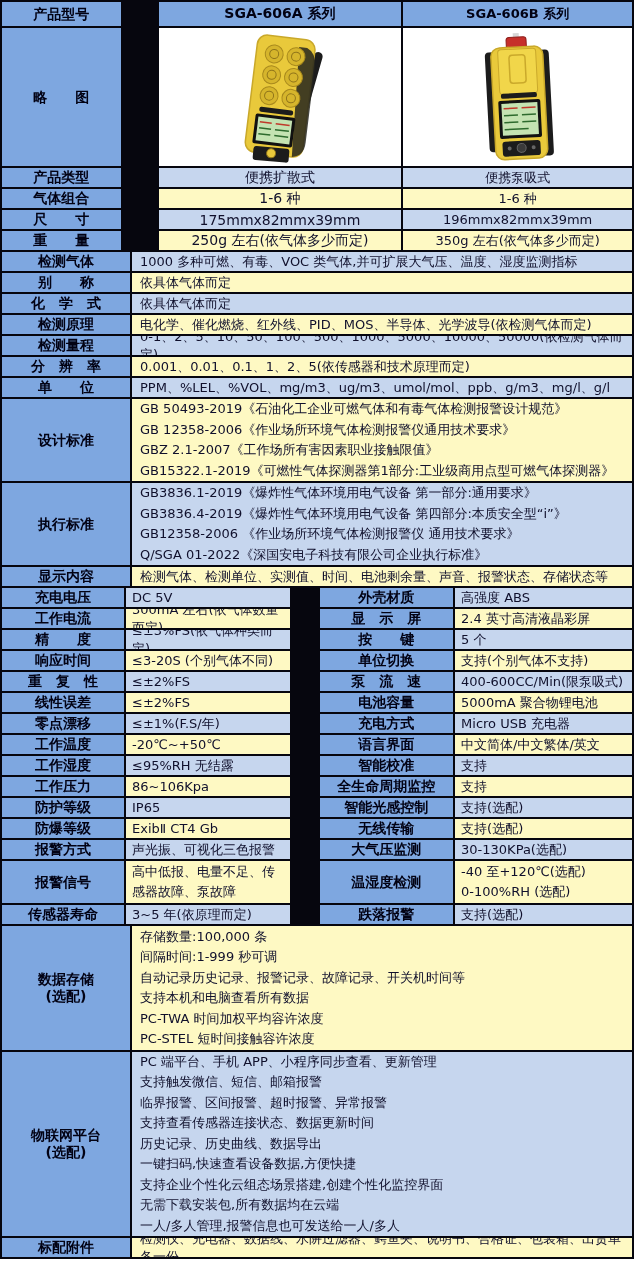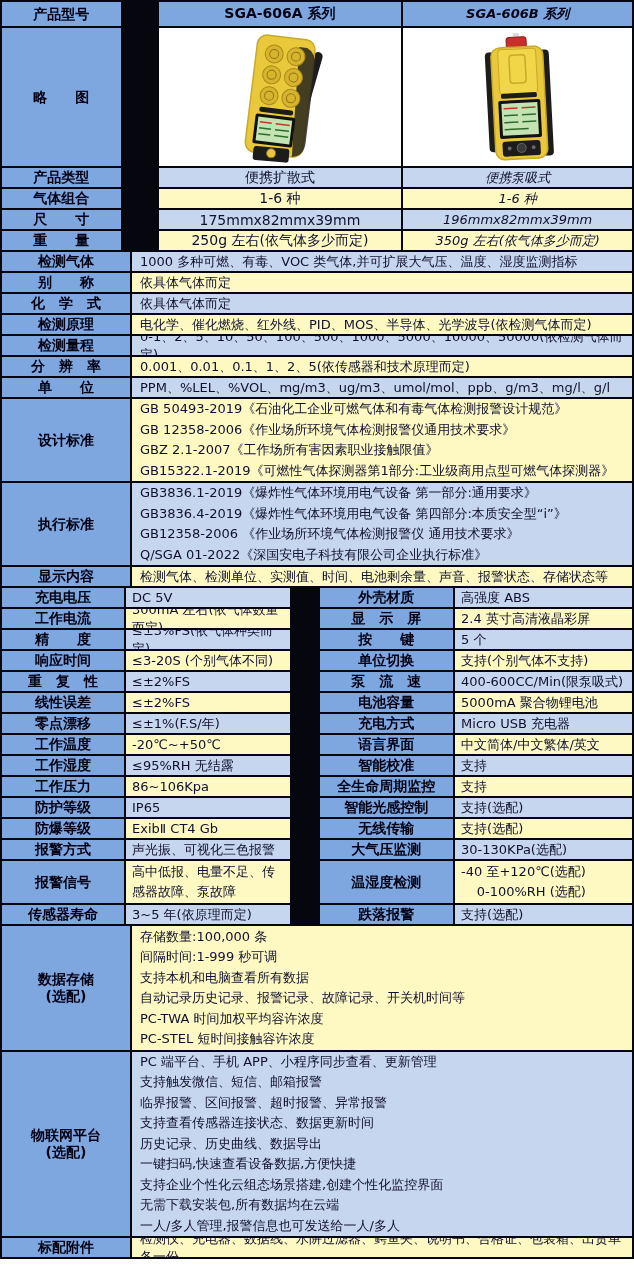--- a/index.html
+++ b/index.html
@@ -14,26 +14,26 @@
   .r-img{height:138px;}
   .r-4l{height:82px;}
   .r-2l{height:42px;}
   .r-store{height:124px;}
   .r-iot{height:184px;}
   .c{box-sizing:border-box;display:flex;align-items:center;overflow:hidden;}
   .lbl{width:128px;background:#7ea7e0;justify-content:center;text-align:center;
        font-weight:bold;font-size:14px;color:#020214;flex-direction:column;line-height:17px;}
   .hdrv{justify-content:center;font-weight:bold;font-size:14px;background:#7ea7e0;color:#020214;}
   .va{width:262px;justify-content:center;font-size:14px;margin-left:36px;}
-  .vb{width:247px;justify-content:center;font-size:13px;font-style:italic;}
+  .vb{width:247px;justify-content:center;font-size:13px;}
   .photo{background:#fff;justify-content:center;align-items:center;}
   .vf{width:500px;padding:0 8px;font-size:13px;}
   .q1{width:171px;padding:0 6px;font-size:13px;}
   .ql{width:140px;margin-left:28px;}
-  .q2{width:185px;padding:0 6px;font-size:13px;text-align:right;}
+  .q2{width:185px;padding:0 6px;font-size:13px;}
   .sa{background:#c6d6ee;}
   .sb{background:#fef9c3;}
   .lines{line-height:20.5px;font-size:13px;}
   .vcenter{align-items:center;}
 </style>
 </head>
 <body>
 
 <div class="tbl">
 
@@ -299,22 +299,22 @@
   <div class="sec">
     <div class="r r-store">
       <div class="c lbl">
         <div>数据存储</div>
         <div>(选配)</div>
       </div>
       <div class="c vf sb vcenter">
         <div class="lines">
           <div>存储数量:100,000 条</div>
           <div>间隔时间:1-999 秒可调</div>
+          <div>自动记录历史记录、报警记录、故障记录、开关机时间等</div>
           <div>支持本机和电脑查看所有数据</div>
-          <div>自动记录历史记录、报警记录、故障记录、开关机时间等</div>
           <div>PC-TWA 时间加权平均容许浓度</div>
           <div>PC-STEL 短时间接触容许浓度</div>
         </div>
       </div>
     </div>
     <div class="r r-iot">
       <div class="c lbl">
         <div>物联网平台</div>
         <div>(选配)</div>
       </div>

